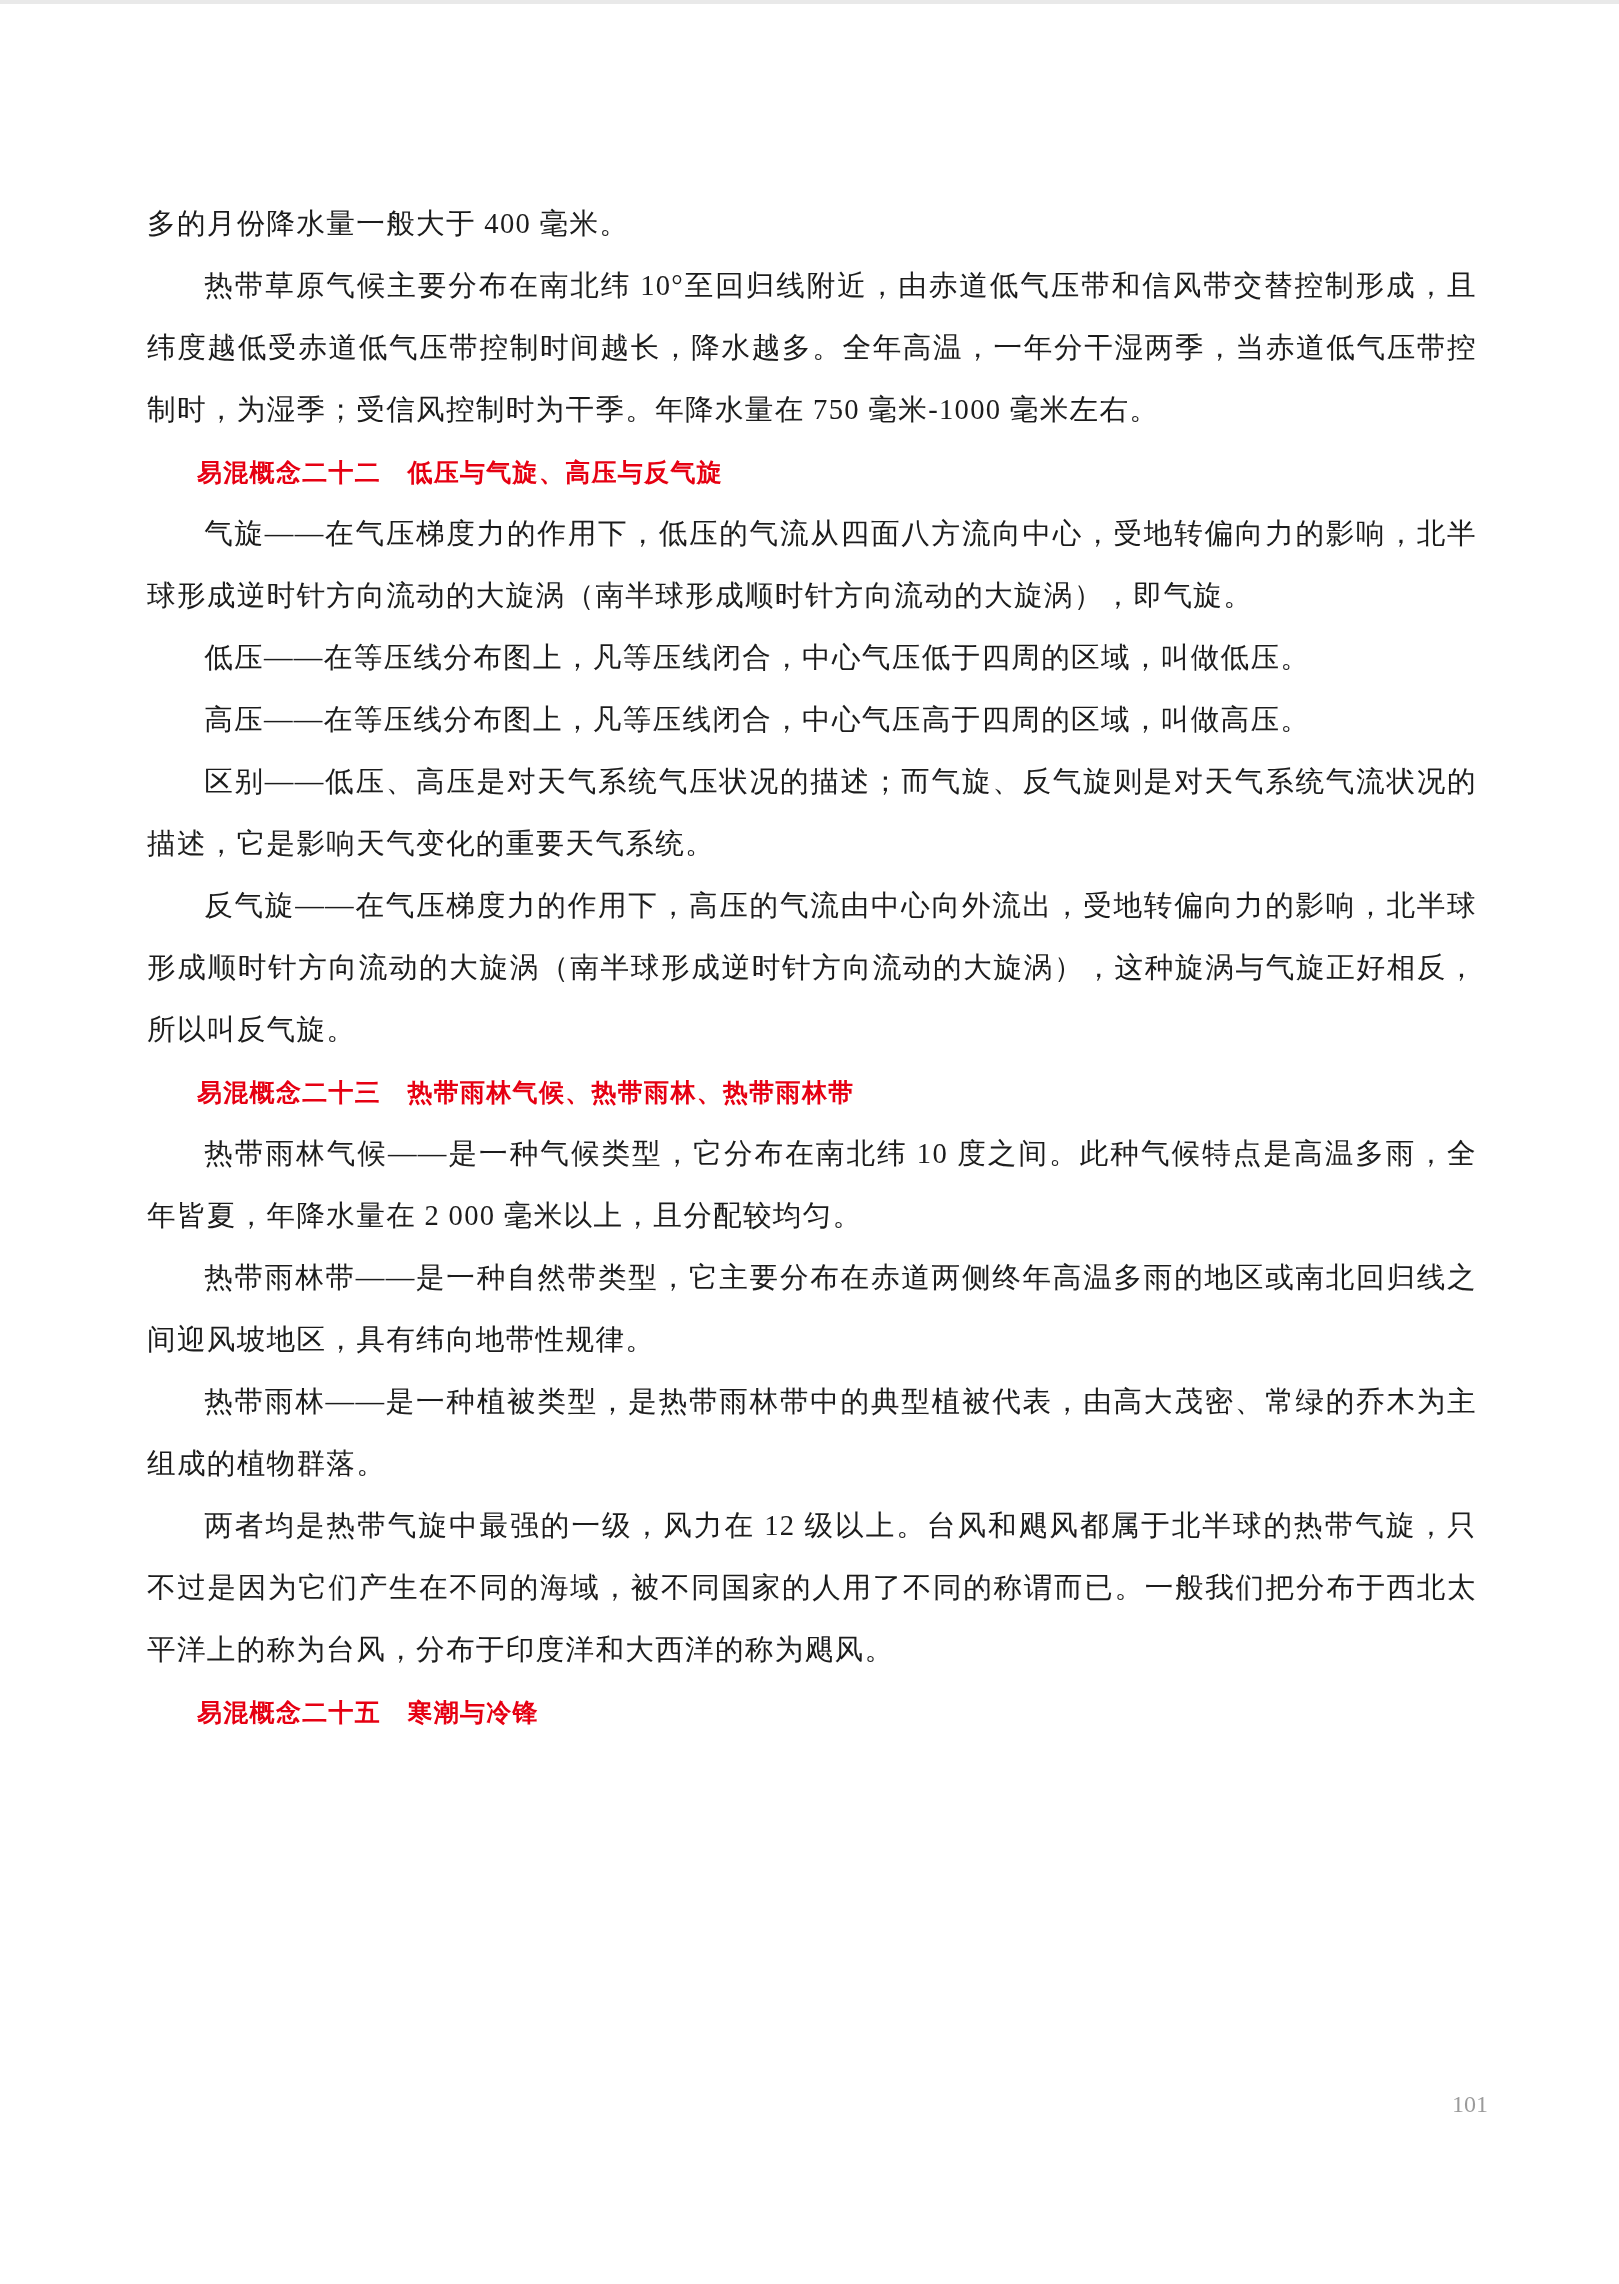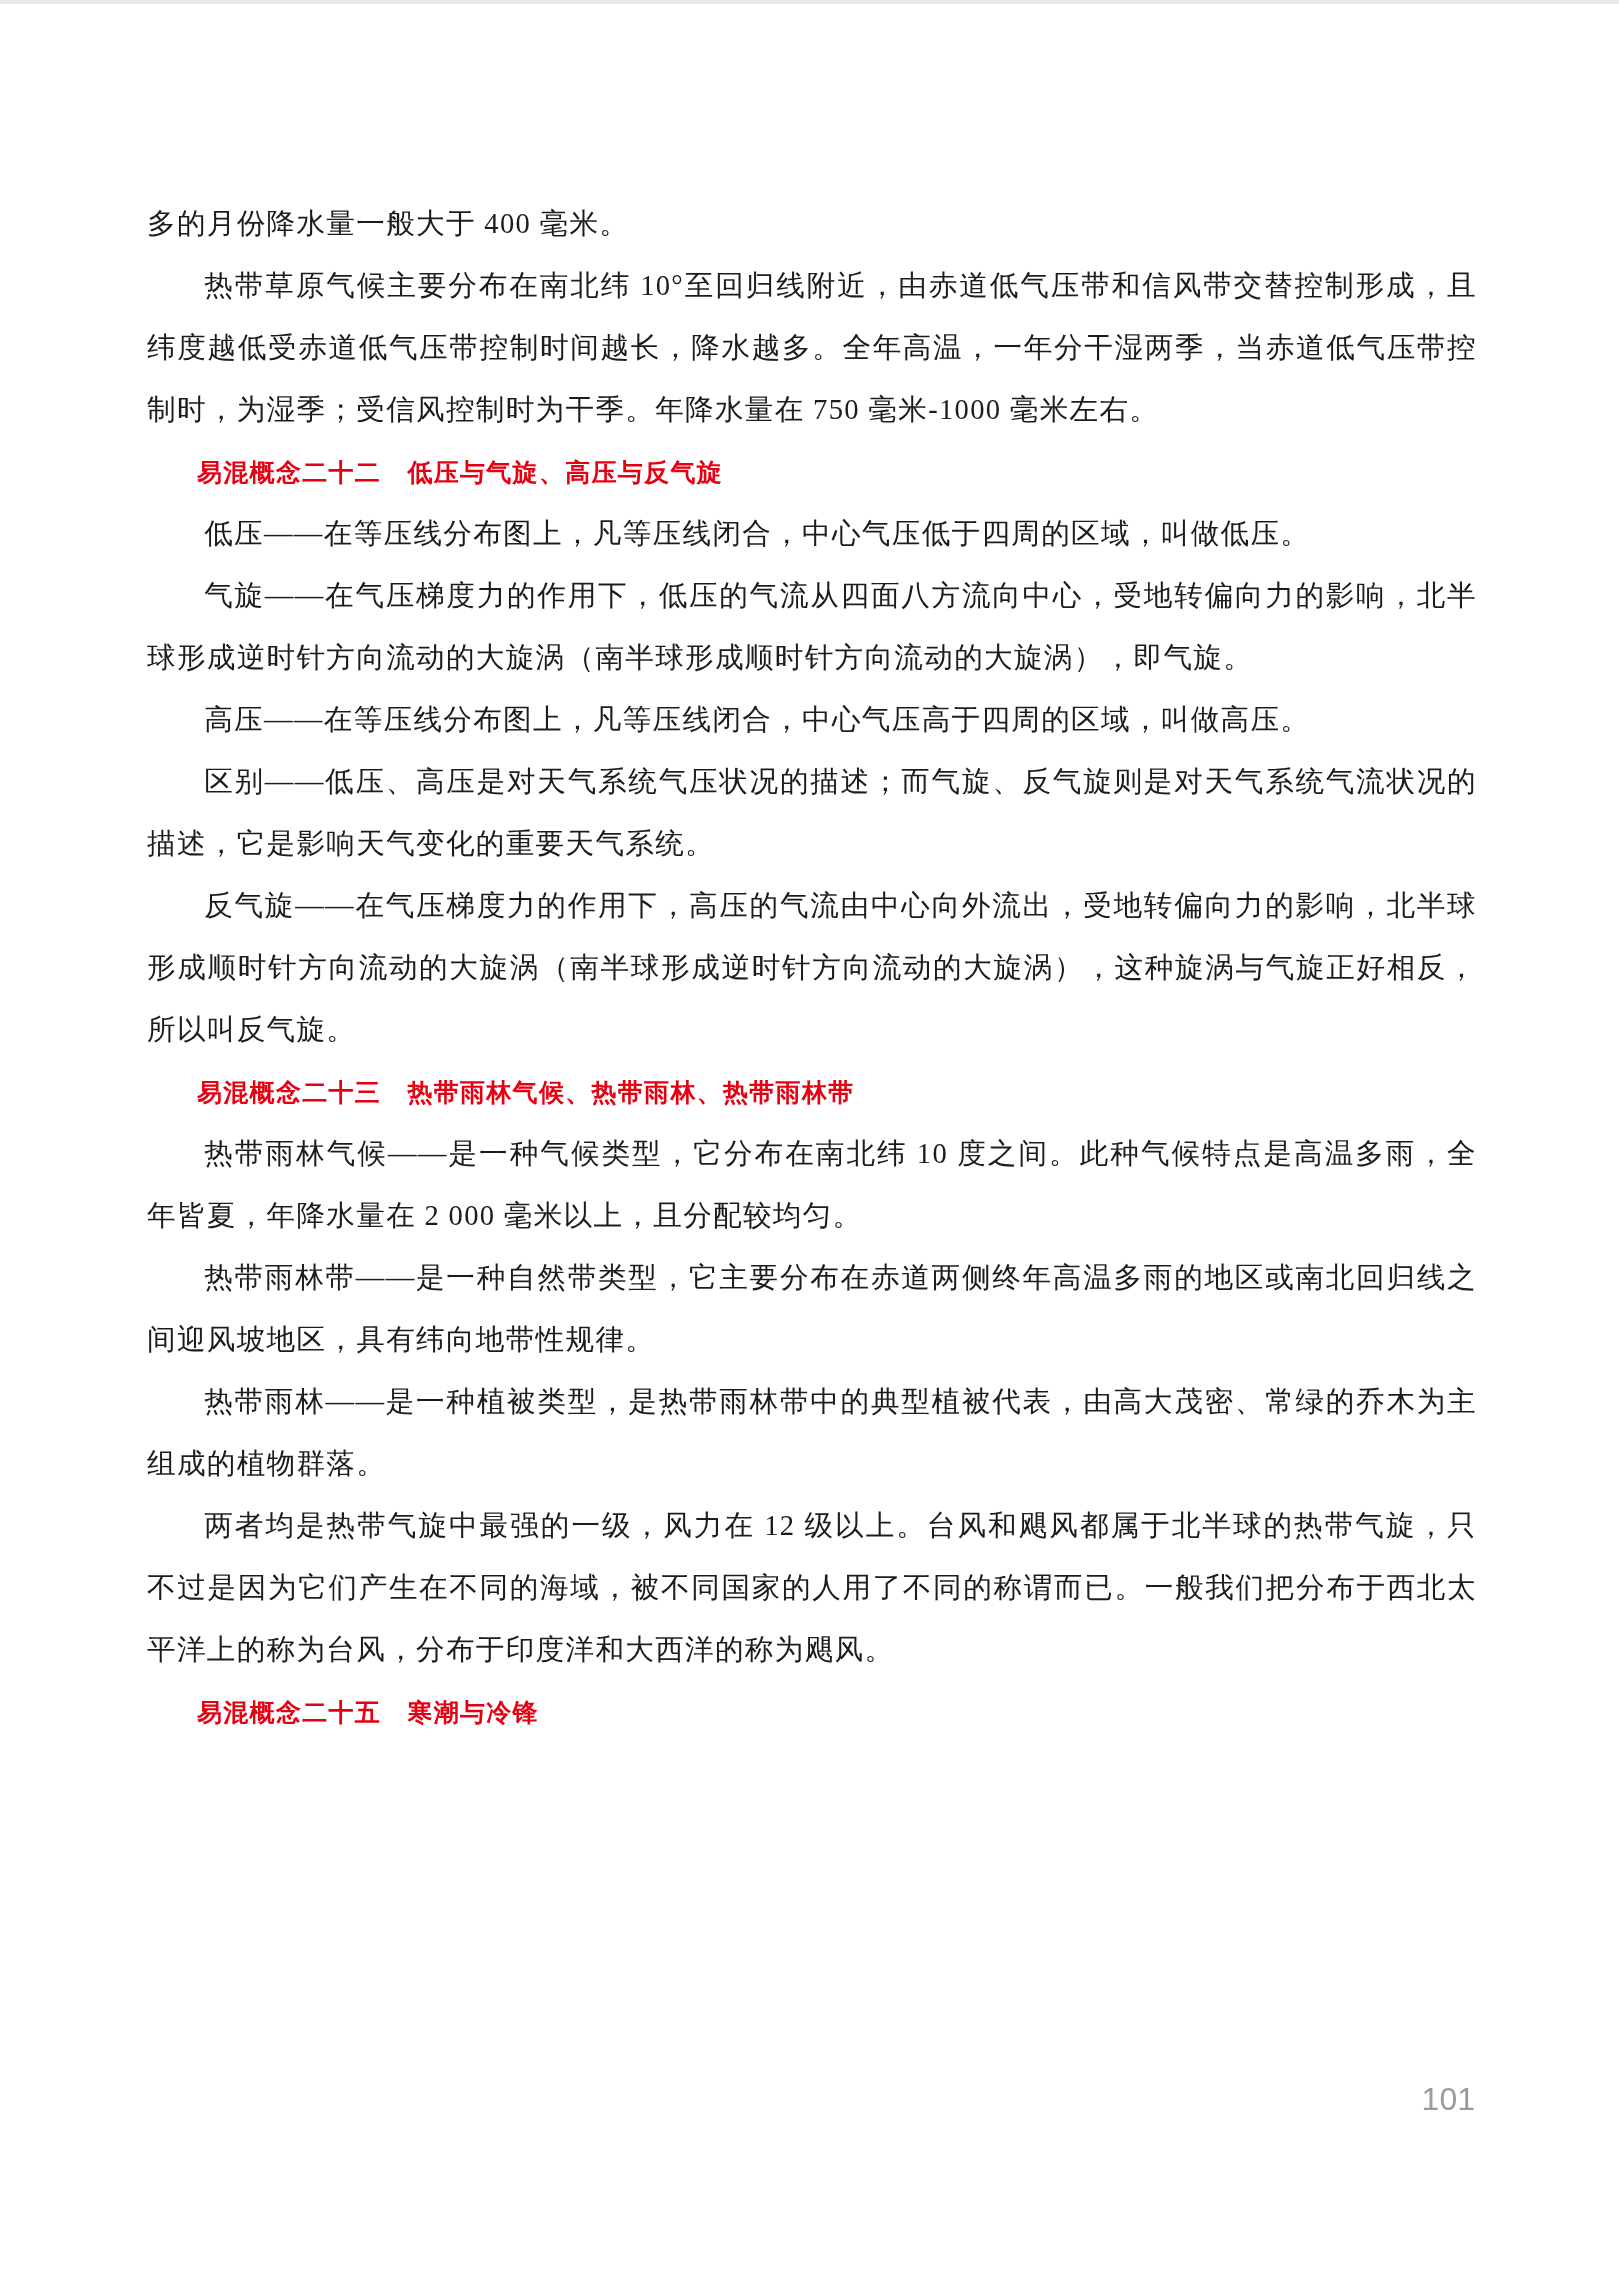--- a/index.html
+++ b/index.html
@@ -42,37 +42,37 @@
     line-height: 62px;
     letter-spacing: 1.3px;
     font-weight: bold;
     color: var(--accent, #e60012);
     font-family: "Liberation Sans", sans-serif;
     text-indent: 2em;
     text-align: left;
   }
   .page-number {
     position: absolute;
-    right: 145px;
+    right: 132px;
     bottom: 170px;
-    font-size: 32px;
-    font-family: Liberation Sans, sans-serif;
+    font-size: 24px;
+    font-family: Liberation Serif, serif;
     color: var(--pagenum, #9b9b9b);
   }
 </style>
 </head>
 <body>
 
 <div class="page">
   <main class="content">
     <p class="body noindent">多的月份降水量一般大于 400 毫米。</p>
     <p class="body">热带草原气候主要分布在南北纬 10°至回归线附近，由赤道低气压带和信风带交替控制形成，且纬度越低受赤道低气压带控制时间越长，降水越多。全年高温，一年分干湿两季，当赤道低气压带控制时，为湿季；受信风控制时为干季。年降水量在 750 毫米-1000 毫米左右。</p>
     <h2 class="heading">易混概念二十二　低压与气旋、高压与反气旋</h2>
+    <p class="body">气旋——在气压梯度力的作用下，低压的气流从四面八方流向中心，受地转偏向力的影响，北半球形成逆时针方向流动的大旋涡（南半球形成顺时针方向流动的大旋涡），即气旋。</p>
     <p class="body">低压——在等压线分布图上，凡等压线闭合，中心气压低于四周的区域，叫做低压。</p>
-    <p class="body">气旋——在气压梯度力的作用下，低压的气流从四面八方流向中心，受地转偏向力的影响，北半球形成逆时针方向流动的大旋涡（南半球形成顺时针方向流动的大旋涡），即气旋。</p>
     <p class="body">高压——在等压线分布图上，凡等压线闭合，中心气压高于四周的区域，叫做高压。</p>
     <p class="body">区别——低压、高压是对天气系统气压状况的描述；而气旋、反气旋则是对天气系统气流状况的描述，它是影响天气变化的重要天气系统。</p>
     <p class="body">反气旋——在气压梯度力的作用下，高压的气流由中心向外流出，受地转偏向力的影响，北半球形成顺时针方向流动的大旋涡（南半球形成逆时针方向流动的大旋涡），这种旋涡与气旋正好相反，所以叫反气旋。</p>
     <h2 class="heading">易混概念二十三　热带雨林气候、热带雨林、热带雨林带</h2>
     <p class="body">热带雨林气候——是一种气候类型，它分布在南北纬 10 度之间。此种气候特点是高温多雨，全年皆夏，年降水量在 2 000 毫米以上，且分配较均匀。</p>
     <p class="body">热带雨林带——是一种自然带类型，它主要分布在赤道两侧终年高温多雨的地区或南北回归线之间迎风坡地区，具有纬向地带性规律。</p>
     <p class="body">热带雨林——是一种植被类型，是热带雨林带中的典型植被代表，由高大茂密、常绿的乔木为主组成的植物群落。</p>
     <p class="body">两者均是热带气旋中最强的一级，风力在 12 级以上。台风和飓风都属于北半球的热带气旋，只不过是因为它们产生在不同的海域，被不同国家的人用了不同的称谓而已。一般我们把分布于西北太平洋上的称为台风，分布于印度洋和大西洋的称为飓风。</p>
     <h2 class="heading">易混概念二十五　寒潮与冷锋</h2>
   </main>

